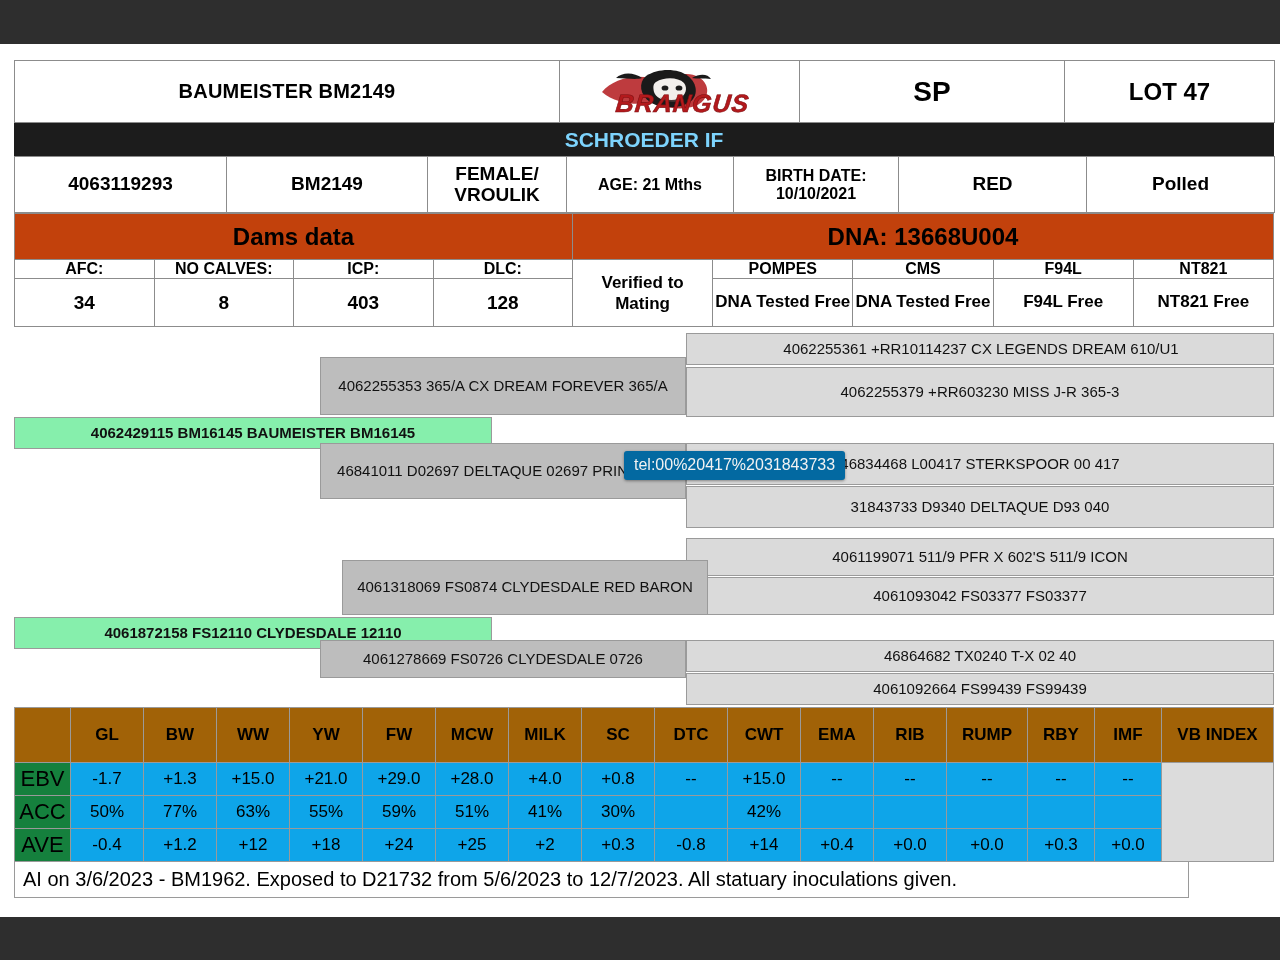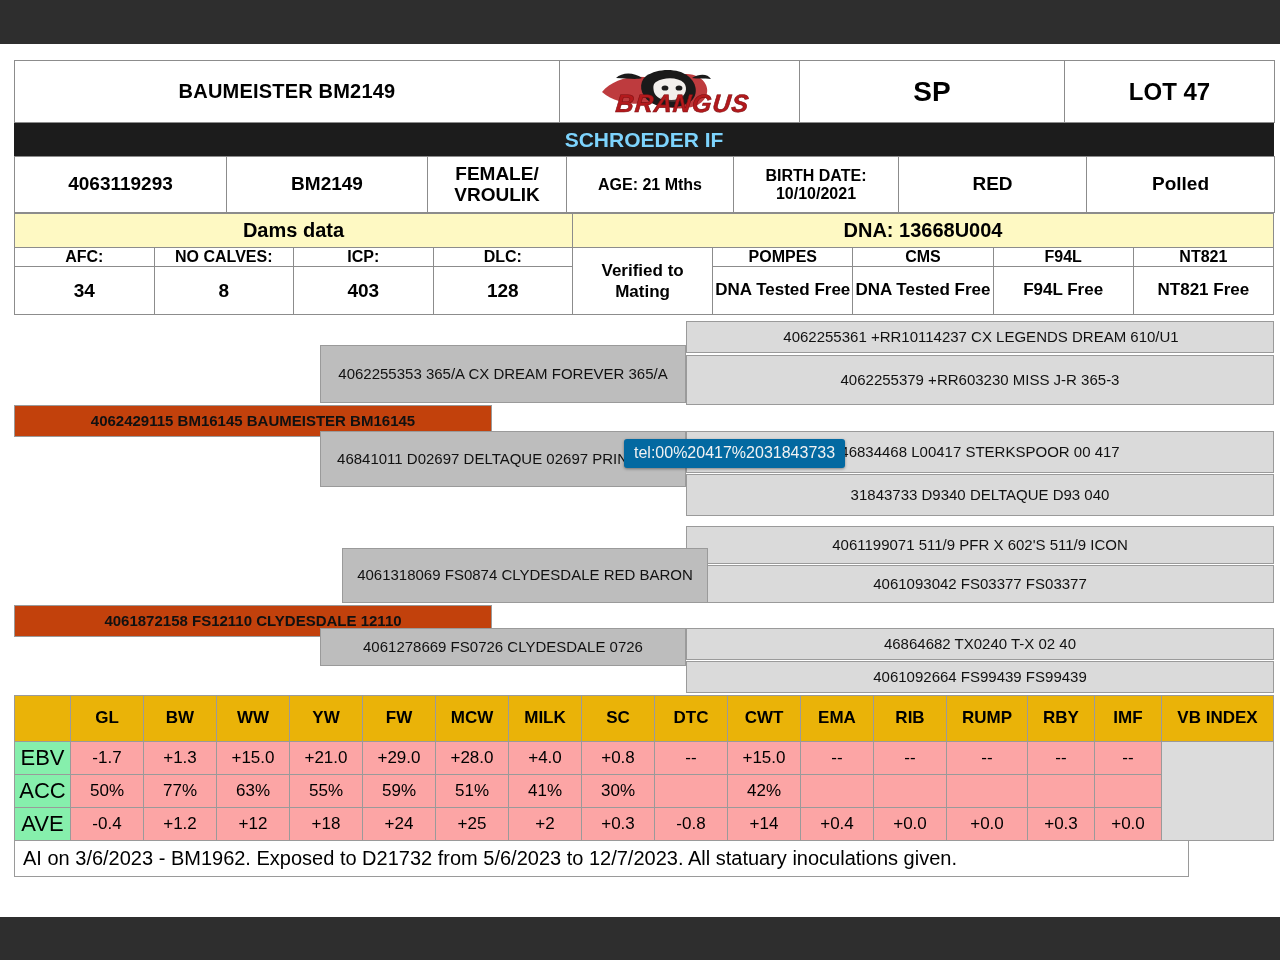--- a/index.html
+++ b/index.html
@@ -34,21 +34,21 @@
     background: #1c1c1c; color: #7dd3fc;
     border: 1px solid #1c1c1c;
     height: 32px; font-size: 21px; font-weight: bold;
     text-align: center;
   }
 
   .info-tbl td { height: 56px; font-weight: bold; font-size: 19px; line-height: 1.08; }
   .info-tbl td.small { font-size: 16px; }
 
   .sec-tbl td { font-weight: bold; }
-  .sec-head { background: #fef9c3; height: 34px; font-size: 20px; }
+  .sec-head { background: #c2410c; height: 46px; font-size: 24px; }
   .sub-head { height: 16px; font-size: 16px; }
   .sub-val  { height: 48px; font-size: 19px; }
   .vmerge   { font-size: 17px; line-height: 1.25; }
   .dna-val  { font-size: 17px; line-height: 1.2; }
 
   
   .ped {
     position: relative;
     width: 1260px;
     height: 370px;
@@ -57,48 +57,48 @@
     color: #111;
   }
   .pbox {
     position: absolute;
     display: flex; align-items: center; justify-content: center;
     text-align: center;
     padding: 2px 6px;
     line-height: 1.25;
     border: 1px solid #9a9a9a;
   }
-  .lvl1 { background: #c2410c; font-weight: bold; font-size: 15px; }
+  .lvl1 { background: #86efac; font-weight: bold; font-size: 15px; }
   .lvl2 { background: #bdbdbd; }
   .lvl3 { background: #dadada; }
 
   .tooltip {
     position: absolute;
     background: #0369a1;
     color: #f2f2f2;
     font-size: 16px;
     padding: 5px 10px 6px;
     border-radius: 3px;
     white-space: nowrap;
     box-shadow: 0 1px 3px rgba(0,0,0,.4);
     z-index: 40;
   }
 
   
   .ebv { margin-top: 4px; }
   .ebv td { border: 1px solid #9a9a9a; }
   .ebv thead td {
-    background: #eab308; height: 46px;
+    background: #a16207; height: 55px;
     font-weight: bold; font-size: 17px; line-height: 1.1; margin-top: 28px;
   }
   .ebv tbody td {
-    background: #fca5a5; height: 33px; font-size: 17px;
+    background: #0ea5e9; height: 33px; font-size: 17px;
   }
   .ebv tbody td.rowlab {
-    font-size: 22px; background: #86efac; font-weight: normal;
+    font-size: 22px; background: #15803d; font-weight: normal;
   }
   .ebv td.vbcol { background: #dcdcdc; }
 
   .note {
     border: 1px solid #9a9a9a;
     border-top: none;
     height: 36px;
     display: flex; align-items: center;
     padding-left: 8px;
     font-size: 20px;

